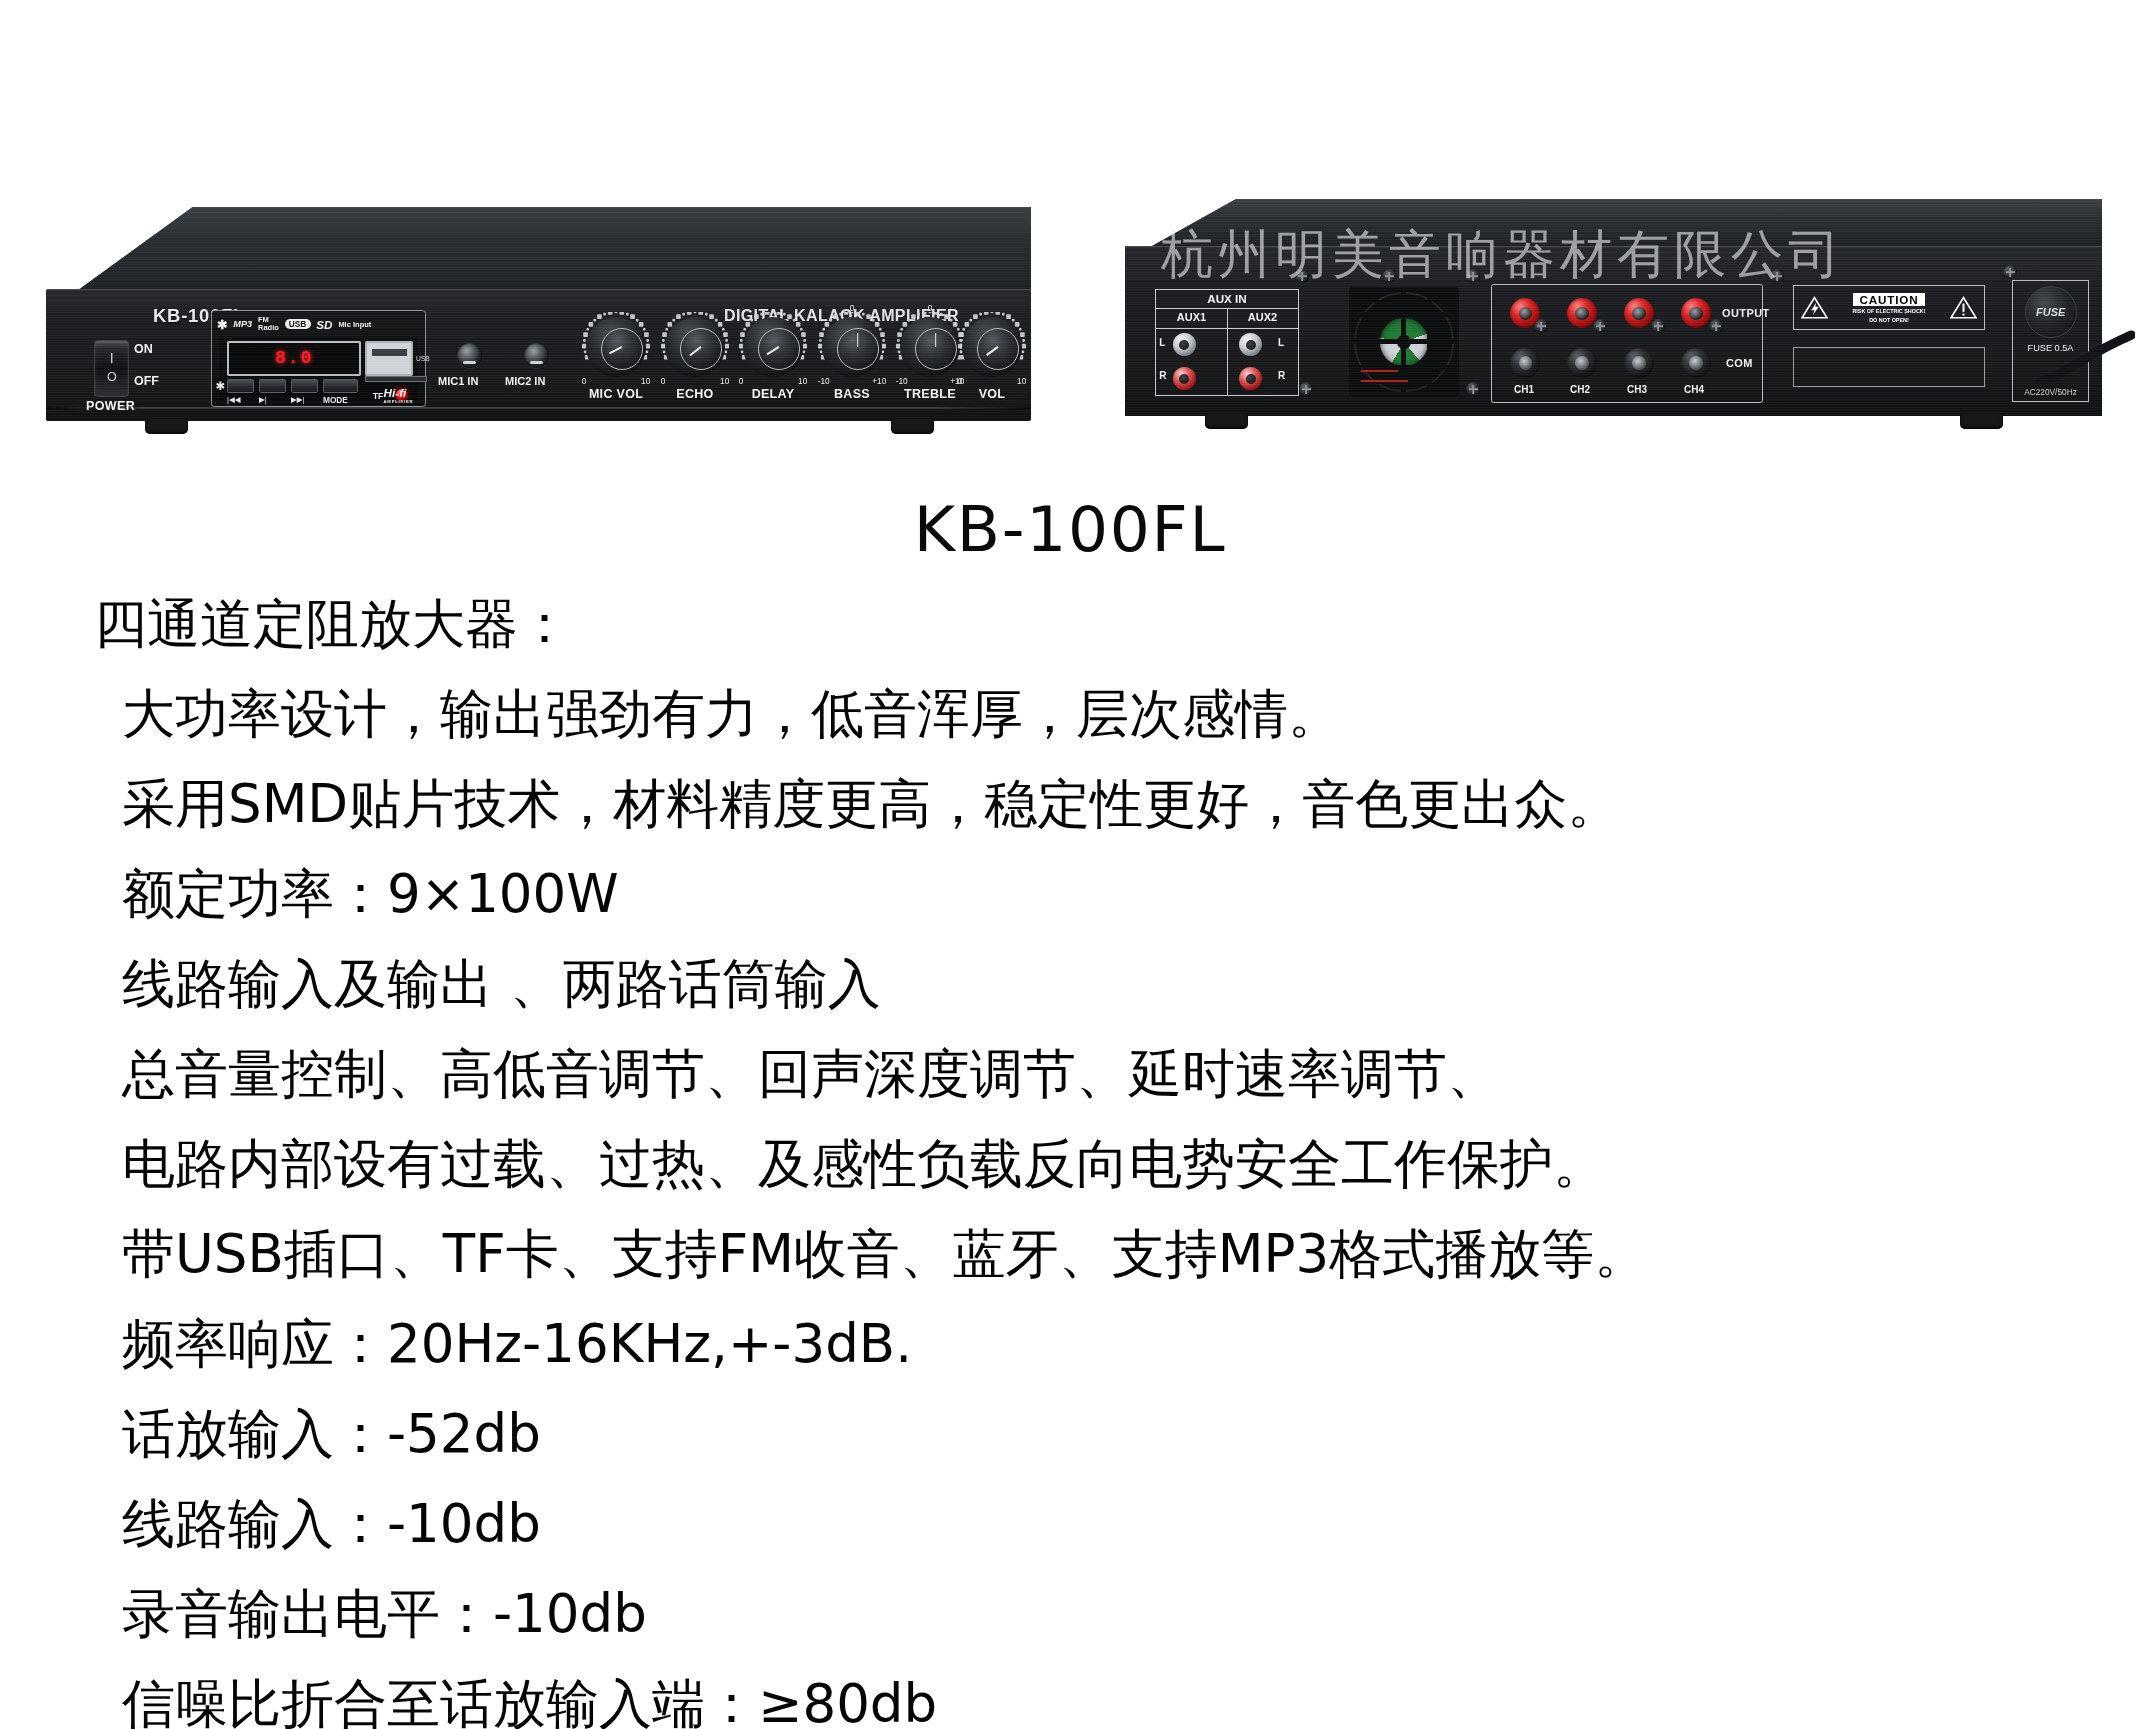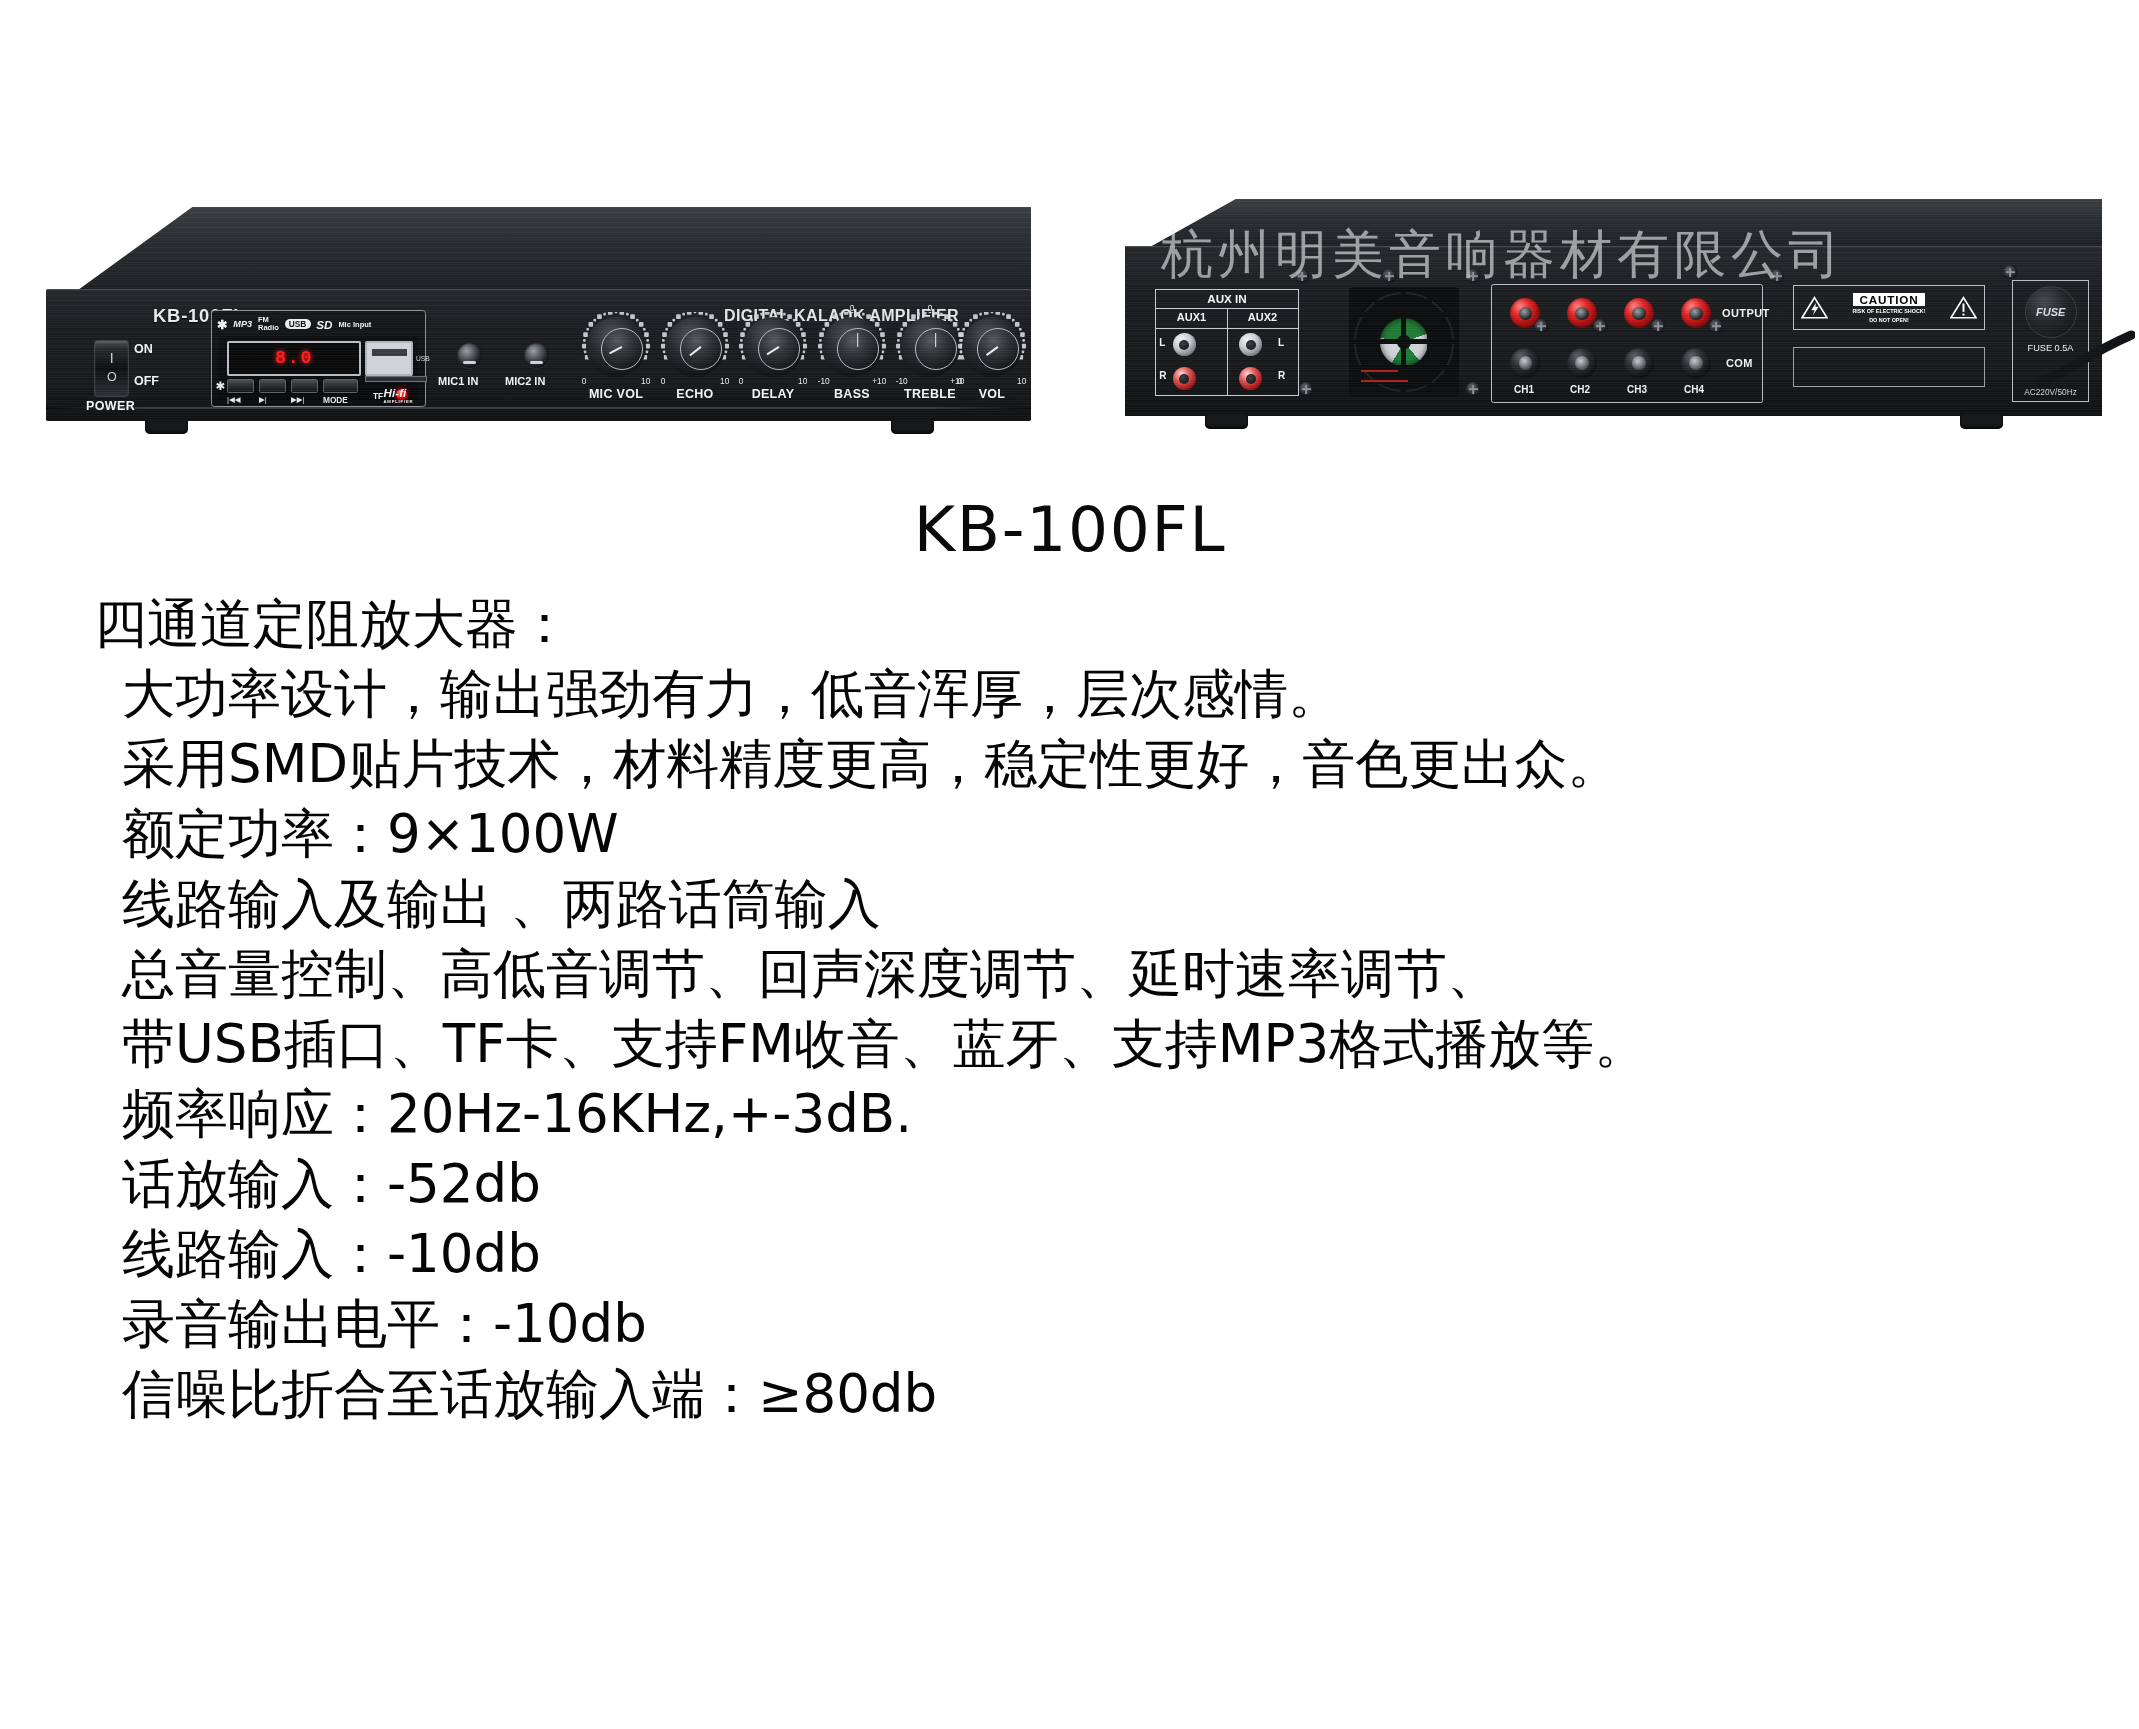--- a/index.html
+++ b/index.html
@@ -229,21 +229,21 @@
   .title {
     position:absolute; left:0; right:0; top:493px; text-align:center;
     font-size:63px; font-weight:400; color:#0a0a0a; letter-spacing:1.7px;
     font-family:"DejaVu Sans", sans-serif;
   }
   .specs { position:absolute; left:94px; top:589px; width:2004px; }
   .specs .ln {
     font-family:"DejaVu Sans", sans-serif;
     font-size:53px; line-height:70px; color:#050505; white-space:pre; font-weight:400;
   }
-  .specs .ln.indent { padding-left:28px; }
+  .specs .ln.indent { padding-left:28px;margin-top:20px; }
 </style>
 </head>
 <body>
 
 <div id="page">
 
   <div class="photo-area">
 
     <div class="unit" id="front-unit">
       <div class="chassis-top brushed" id="front-top"></div>
@@ -655,20 +655,21 @@
 
   <div class="title">KB-100FL</div>
 
   <div class="specs" id="spec-list">
       <div class="ln">四通道定阻放大器：</div>
       <div class="ln indent">大功率设计，输出强劲有力，低音浑厚，层次感情。</div>
       <div class="ln indent">采用SMD贴片技术，材料精度更高，稳定性更好，音色更出众。</div>
       <div class="ln indent">额定功率：9×100W</div>
       <div class="ln indent">线路输入及输出 、两路话筒输入</div>
       <div class="ln indent">总音量控制、高低音调节、回声深度调节、延时速率调节、</div>
+      <div class="ln indent">电路内部设有过载、过热、及感性负载反向电势安全工作保护。</div>
       <div class="ln indent">带USB插口、TF卡、支持FM收音、蓝牙、支持MP3格式播放等。</div>
       <div class="ln indent">频率响应：20Hz-16KHz,+-3dB.</div>
       <div class="ln indent">话放输入：-52db</div>
       <div class="ln indent">线路输入：-10db</div>
       <div class="ln indent">录音输出电平：-10db</div>
       <div class="ln indent">信噪比折合至话放输入端：≥80db</div>
     </div>
 
 </div>
 

